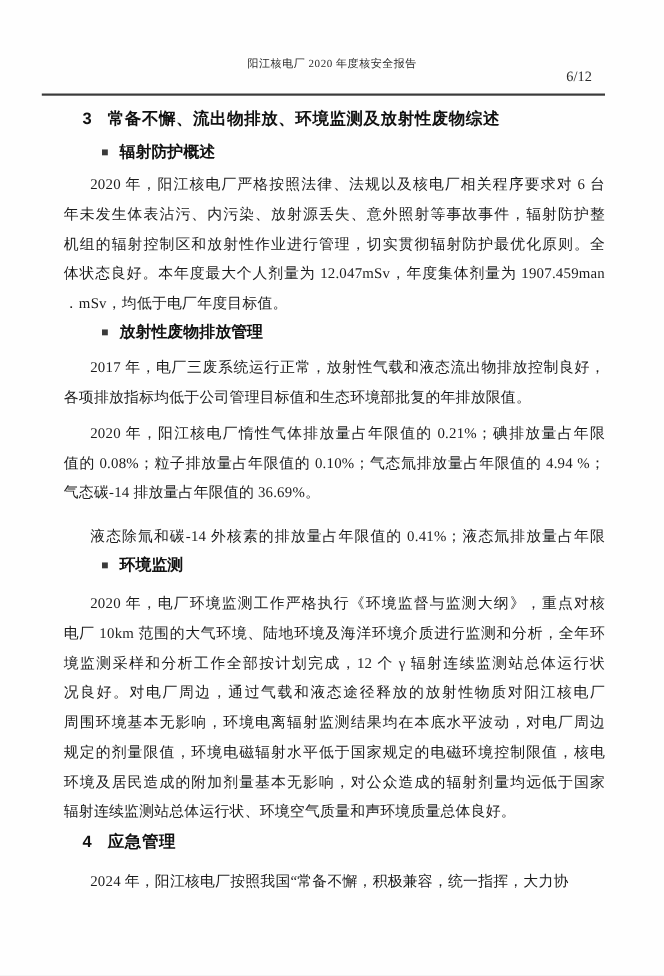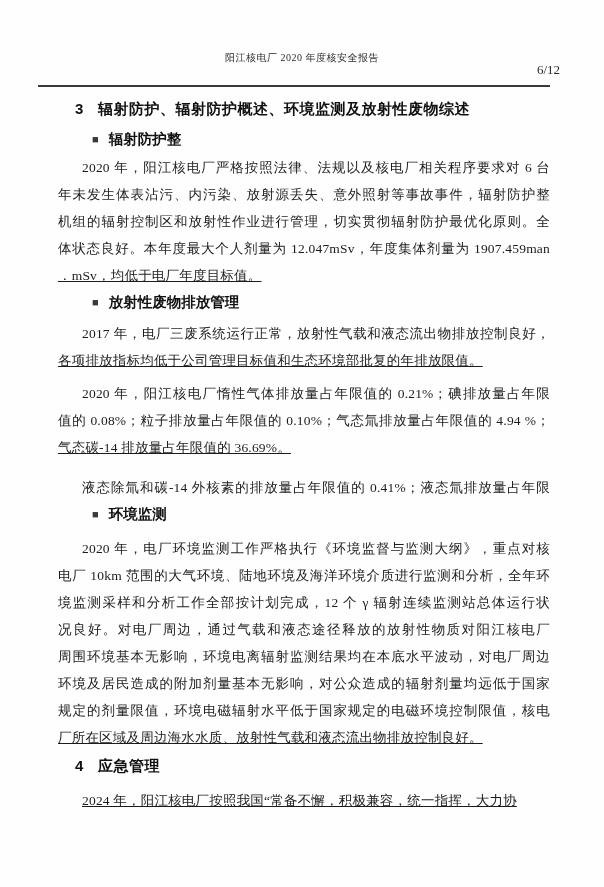--- a/index.html
+++ b/index.html
@@ -15,21 +15,21 @@
   .header-title{
     position:absolute;
     top:51px;left:0;right:0;
     text-align:center;
     font-size:10px;
     color:#2a2a2a;
     letter-spacing:0.5px;
   }
   .page-number{
     position:absolute;
-    top:62px;right:44px;
+    top:62px;right:66px;
     font-size:13px;
     color:#2a2a2a;
   }
   .header-rule{
     position:absolute;
     top:85px;left:38px;right:54px;
     border-top:2px solid #3a3a3a;
     height:0;
   }
   .doc-body{
@@ -60,21 +60,21 @@
     position:relative;
     top:-1px;
   }
   .para{font-size:13.5px;}
   .line{
     text-align:justify;
     text-align-last:justify;
     letter-spacing:0.2px;
   }
   .line.first{text-indent:24px;}
-  .line.last{text-align:left;text-align-last:left;text-decoration:underline;}
+  .line.last{text-align:left;text-align-last:left;}
   
   .blk-0{margin-top:8px}
   .blk-1{margin-top:4px}
   .blk-2{margin-top:0}
   .blk-3{margin-top:0}
   .blk-4{margin-top:3px}
   .blk-5{margin-top:6px}
   .blk-6{margin-top:13px}
   .blk-7{margin-top:0}
   .blk-8{margin-top:6px}
@@ -82,22 +82,22 @@
   .blk-10{margin-top:8px}
 </style>
 </head>
 <body>
 
 <div class="page">
   <div class="header-title">阳江核电厂 2020 年度核安全报告</div>
   <div class="page-number">6/12</div>
   <div class="header-rule"></div>
   <div class="doc-body">
-      <div class="blk blk-0 section-heading"><span class="sec-num">3</span><span class="sec-title">辐射防护、辐射防护概述、环境监测及放射性废物综述</span></div>
-      <div class="blk blk-1 subsection-heading"><span class="bullet">■</span><span class="subsec-title">辐射防护整</span></div>
+      <div class="blk blk-0 section-heading"><span class="sec-num">3</span><span class="sec-title">常备不懈、流出物排放、环境监测及放射性废物综述</span></div>
+      <div class="blk blk-1 subsection-heading"><span class="bullet">■</span><span class="subsec-title">辐射防护概述</span></div>
       <div class="blk blk-2 para">
         <div class="line first">2020 年，阳江核电厂严格按照法律、法规以及核电厂相关程序要求对 6 台</div>
         <div class="line">年未发生体表沾污、内污染、放射源丢失、意外照射等事故事件，辐射防护整</div>
         <div class="line">机组的辐射控制区和放射性作业进行管理，切实贯彻辐射防护最优化原则。全</div>
         <div class="line">体状态良好。本年度最大个人剂量为 12.047mSv，年度集体剂量为 1907.459man</div>
         <div class="line last">．mSv，均低于电厂年度目标值。</div>
       </div>
       <div class="blk blk-3 subsection-heading"><span class="bullet">■</span><span class="subsec-title">放射性废物排放管理</span></div>
       <div class="blk blk-4 para">
         <div class="line first">2017 年，电厂三废系统运行正常，放射性气载和液态流出物排放控制良好，</div>
@@ -111,22 +111,22 @@
       <div class="blk blk-6 para">
         <div class="line first">液态除氚和碳-14 外核素的排放量占年限值的 0.41%；液态氚排放量占年限</div>
       </div>
       <div class="blk blk-7 subsection-heading"><span class="bullet">■</span><span class="subsec-title">环境监测</span></div>
       <div class="blk blk-8 para">
         <div class="line first">2020 年，电厂环境监测工作严格执行《环境监督与监测大纲》，重点对核</div>
         <div class="line">电厂 10km 范围的大气环境、陆地环境及海洋环境介质进行监测和分析，全年环</div>
         <div class="line">境监测采样和分析工作全部按计划完成，12 个 γ 辐射连续监测站总体运行状</div>
         <div class="line">况良好。对电厂周边，通过气载和液态途径释放的放射性物质对阳江核电厂</div>
         <div class="line">周围环境基本无影响，环境电离辐射监测结果均在本底水平波动，对电厂周边</div>
+        <div class="line">规定的剂量限值，环境电磁辐射水平低于国家规定的电磁环境控制限值，核电</div>
         <div class="line">环境及居民造成的附加剂量基本无影响，对公众造成的辐射剂量均远低于国家</div>
-        <div class="line">规定的剂量限值，环境电磁辐射水平低于国家规定的电磁环境控制限值，核电</div>
-        <div class="line last">厂所在区域及周边海水水质、放射性气载和液态流出物排放控制良好。</div>
+        <div class="line last">辐射连续监测站总体运行状、环境空气质量和声环境质量总体良好。</div>
       </div>
       <div class="blk blk-9 section-heading"><span class="sec-num">4</span><span class="sec-title">应急管理</span></div>
       <div class="blk blk-10 para">
         <div class="line first last">2024 年，阳江核电厂按照我国“常备不懈，积极兼容，统一指挥，大力协</div>
       </div>
     </div>
 </div>
 
 </body></html>

